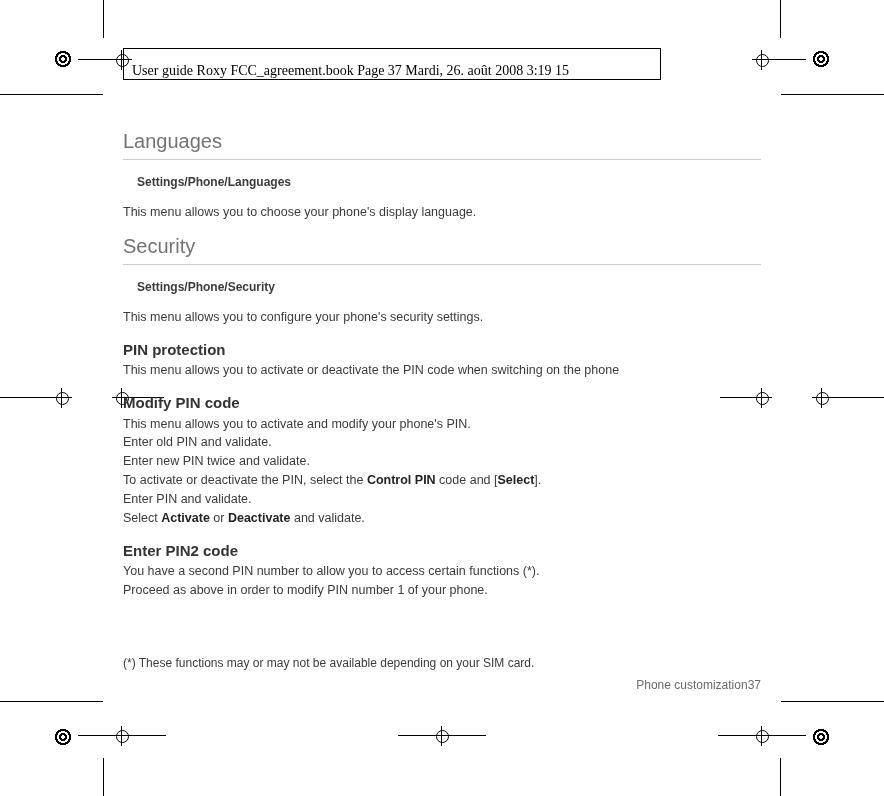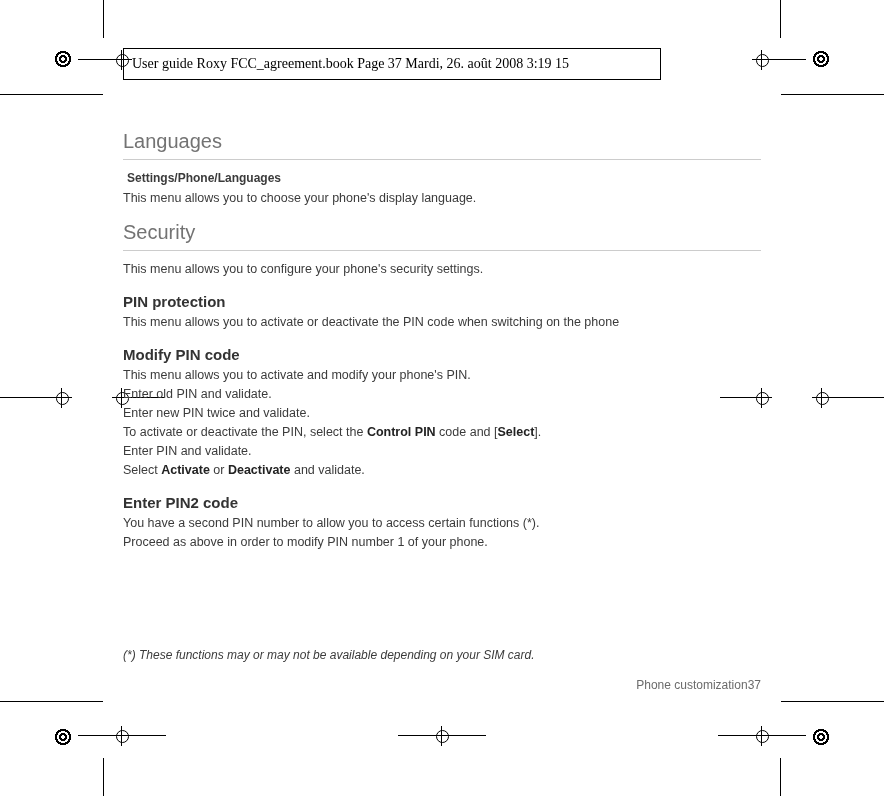--- a/index.html
+++ b/index.html
@@ -5,28 +5,28 @@
 html,body{margin:0;padding:0;width:884px;height:796px;background:#fff;font-family:Arial,Helvetica,sans-serif;color:#000;position:relative}
 .crop-mark{position:absolute;background:#000}
 .crop-h{height:1px}
 .crop-v{width:1px}
 .printer-mark{position:absolute;width:26px;height:26px;border-radius:50%;background:radial-gradient(circle,#fff 2px,#000 2px,#000 4px,#fff 4px,#fff 6px,#000 6px,#000 8px,#fff 8px);background-color:#000}
 .crosshair{position:absolute;width:20px;height:20px}
 .crosshair:before,.crosshair:after{content:"";position:absolute;background:#000}
 .crosshair:before{left:9px;top:0;width:1px;height:20px}
 .crosshair:after{top:9px;left:0;height:1px;width:20px}
 .crosshair .ring{position:absolute;left:4px;top:4px;width:11px;height:11px;border:1px solid #000;border-radius:50%}
-.header-box{position:absolute;left:123px;top:48px;width:520px;height:30px;border:1px solid #000;padding:0 8px;display:flex;align-items:center;font-family:"Times New Roman",serif;font-size:14px}
+.header-box{position:absolute;left:123px;top:48px;width:520px;height:30px;border:1px solid #000;padding:0 8px;display:flex;align-items:flex-end;font-family:"Times New Roman",serif;font-size:14px}
 .content{position:absolute;left:123px;top:128px;width:638px;font-size:12.5px;line-height:1.35;color:#3b3b3b}
 .h1{font-size:20px;font-weight:normal;margin:0 0 4px;color:#737373}
 .h2{font-size:15px;font-weight:bold;margin:14px 0 2px;color:#333}
-.path{font-size:12px;font-weight:bold;margin:4px;color:#3b3b3b}
+.path{font-size:12px;font-weight:bold;margin:14px;color:#3b3b3b}
 .p{margin:0 0 2px}
 .sep{height:1px;background:#ccc;width:100%;margin:2px 0 10px}
-.footnote{font-style:italic;font-size:12px;margin-top:96px}
+.footnote{font-size:12px;margin-top:56px}
 .footer{position:absolute;left:123px;top:678px;width:638px;font-size:12px;color:#6b6b6b;display:flex;justify-content:flex-end}
 b{font-weight:bold;color:#222}
 </style>
 </head>
 <body>
 
 <div class="crop-mark crop-h" style="left:0;top:94px;width:103px"></div>
 <div class="crop-mark crop-h" style="left:0;top:701px;width:103px"></div>
 <div class="crop-mark crop-h" style="left:781px;top:94px;width:103px"></div>
 <div class="crop-mark crop-h" style="left:781px;top:701px;width:103px"></div>
@@ -88,20 +88,21 @@
 </div>
 
 <div class="content">
   <div class="h1">Languages</div>
   <div class="sep"></div>
   <p class="path">Settings/Phone/Languages</p>
   <p class="p">This menu allows you to choose your phone's display language.</p>
 
   <div class="h1" style="margin-top:12px">Security</div>
   <div class="sep"></div>
+  <p class="path">Settings/Phone/Security</p>
   <p class="p">This menu allows you to configure your phone's security settings.</p>
 
   <div class="h2">PIN protection</div>
   <p class="p">This menu allows you to activate or deactivate the PIN code when switching on the phone</p>
 
   <div class="h2">Modify PIN code</div>
   <p class="p">This menu allows you to activate and modify your phone's PIN.</p>
   <p class="p">Enter old PIN and validate.</p>
   <p class="p">Enter new PIN twice and validate.</p>
   <p class="p"><span>To activate or deactivate the PIN, select the </span><b>Control PIN</b><span> code and [</span><b>Select</b><span>].</span></p>

